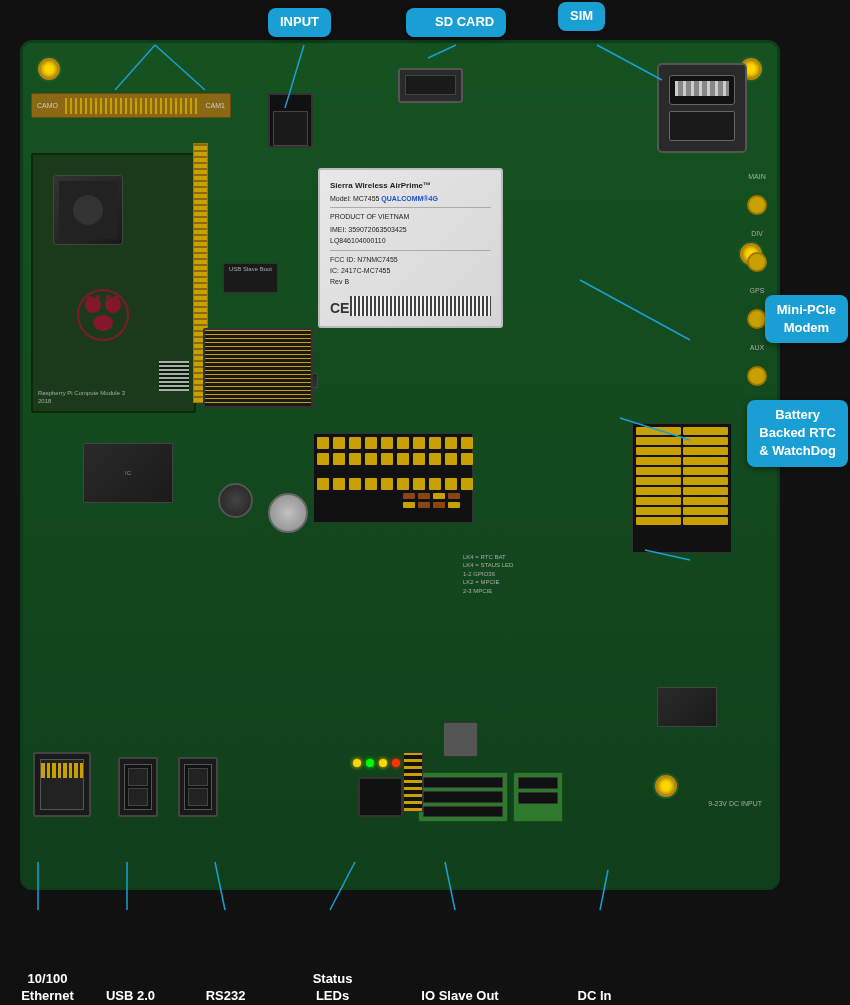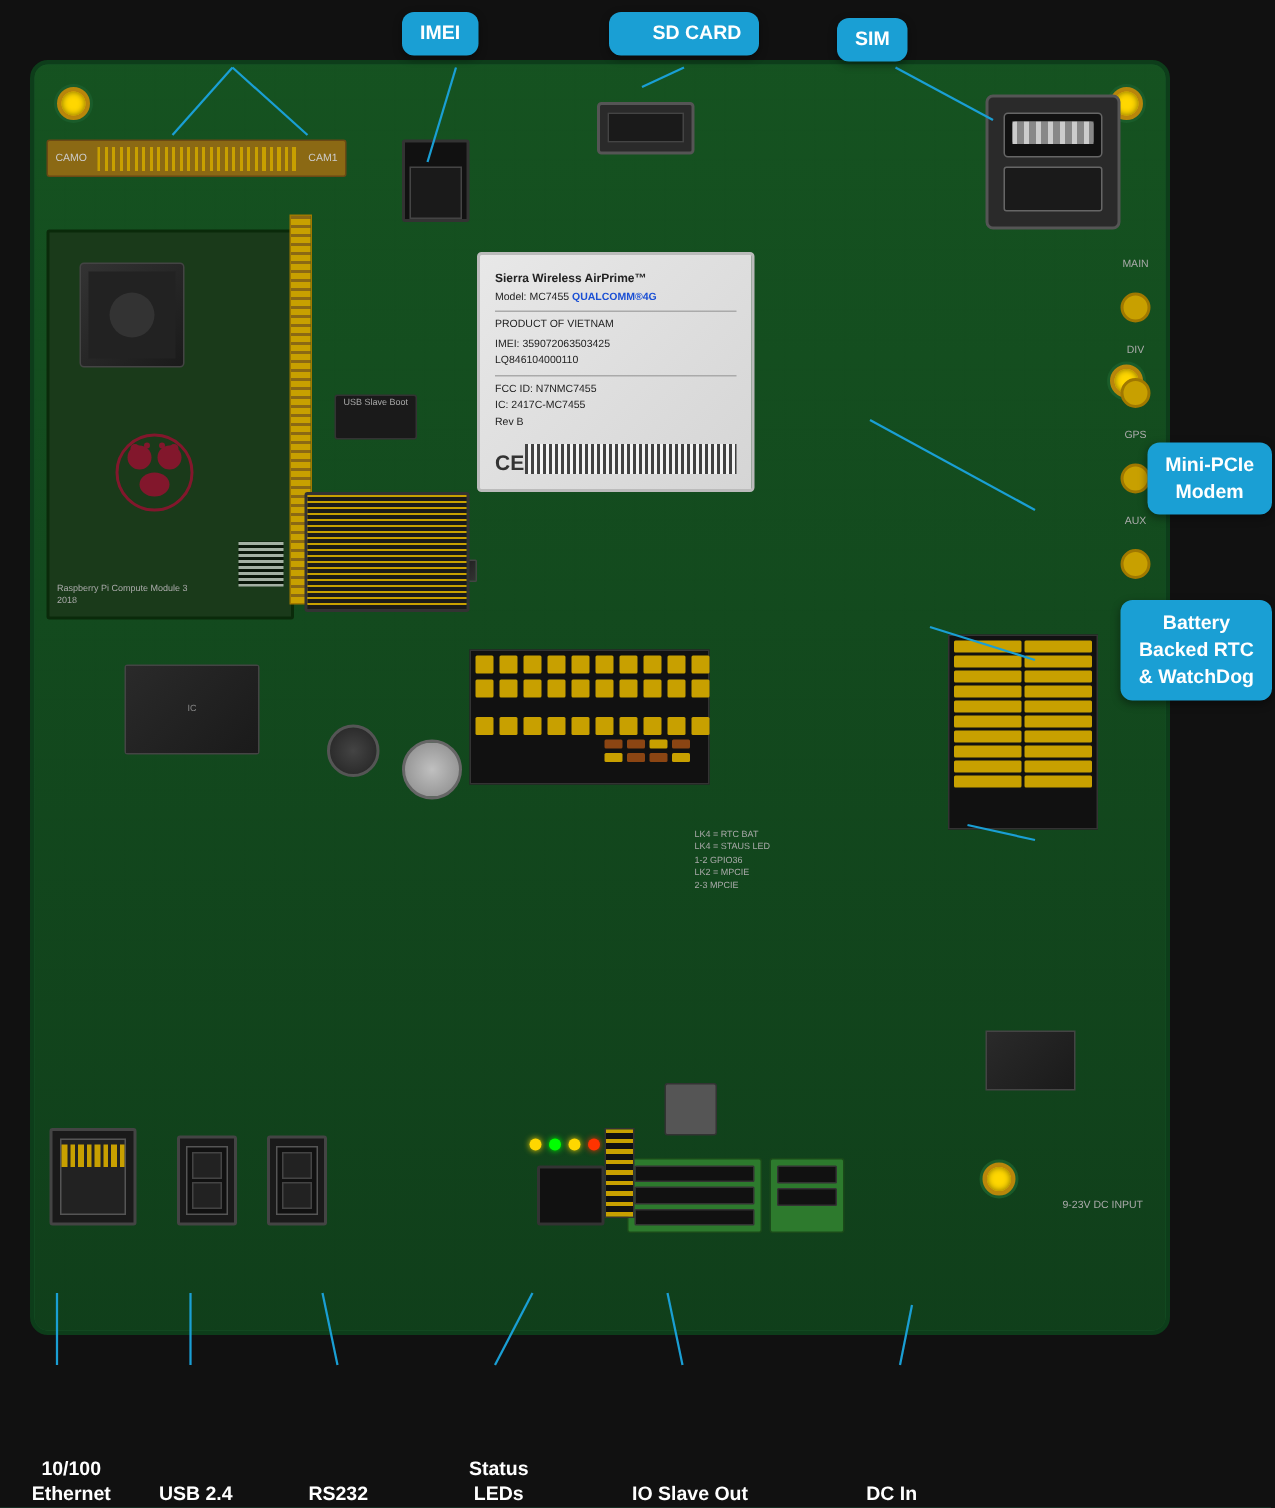--- a/index.html
+++ b/index.html
@@ -399,27 +399,27 @@
 
     <line x1="225" y1="910" x2="215" y2="862" stroke="#1a9fd4" stroke-width="1.5"></line>
 
     <line x1="330" y1="910" x2="355" y2="862" stroke="#1a9fd4" stroke-width="1.5"></line>
 
     <line x1="455" y1="910" x2="445" y2="862" stroke="#1a9fd4" stroke-width="1.5"></line>
 
     <line x1="600" y1="910" x2="608" y2="870" stroke="#1a9fd4" stroke-width="1.5"></line>
   </svg>
 
-  <div class="label-bubble" style="top:8px; left:268px;">IMEI</div>
+  <div class="label-bubble" style="top:8px; left:268px;">INPUT</div>
   <div class="label-bubble" style="top:8px; left:406px;padding-left:29px;">SD CARD</div>
-  <div class="label-bubble" style="top:12px; left:558px;">SIM</div>
+  <div class="label-bubble" style="top:2px; left:558px;">SIM</div>
 
   <div class="label-bubble right-side" style="top:295px; right:2px; white-space:normal; text-align:center; line-height:1.4;">Mini-PCIe<br>Modem</div>
   <div class="label-bubble right-side" style="top:400px; right:2px; white-space:normal; text-align:center; line-height:1.4;">Battery<br>Backed RTC<br>&amp; WatchDog</div>
 
   <div class="bottom-label" style="left:10px; width:75px;">10/100<br>Ethernet</div>
-  <div class="bottom-label" style="left:98px; width:65px;">USB 2.4</div>
+  <div class="bottom-label" style="left:98px; width:65px;">USB 2.0</div>
   <div class="bottom-label" style="left:193px; width:65px;">RS232</div>
   <div class="bottom-label" style="left:300px; width:65px;">Status<br>LEDs</div>
   <div class="bottom-label" style="left:410px; width:100px;">IO Slave Out</div>
   <div class="bottom-label" style="left:567px; width:55px;">DC In</div>
 
 </div>
 
 </body></html>

